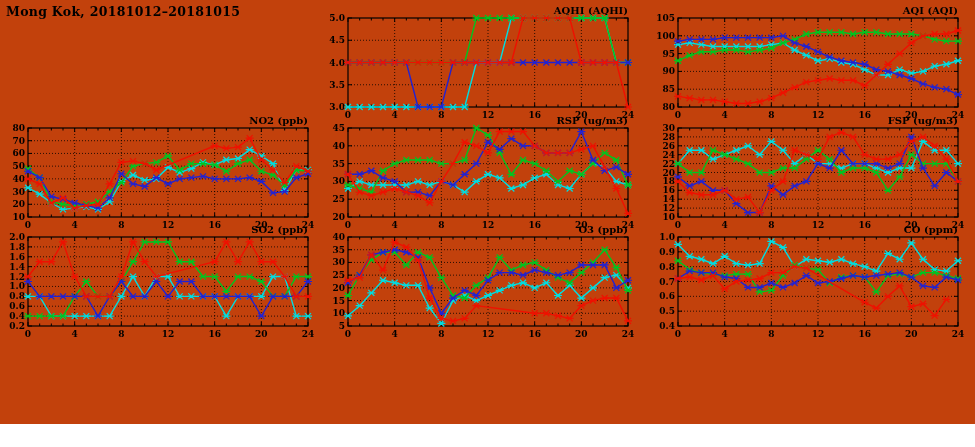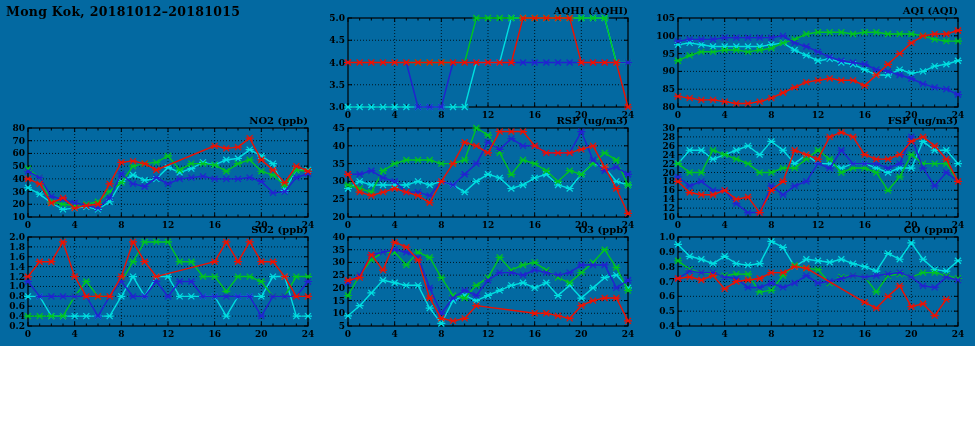--- a/index.html
+++ b/index.html
@@ -1,16 +1,16 @@
 <!DOCTYPE html>
 <html><head>
 <meta charset="utf-8">
 <style>
   html,body{margin:0;padding:0;background:#fff;}
-  .page{position:relative;width:975px;height:346px;background:#0369a1;overflow:hidden;
+  .page{position:relative;width:975px;height:424px;background:#c2410c;overflow:hidden;
         font-family:"DejaVu Serif",serif;}
   .page-title{position:absolute;left:6px;top:4px;font-weight:bold;font-size:12.5px;
         color:#000;letter-spacing:0.3px;}
   svg text{font-family:"DejaVu Serif",serif;font-weight:bold;fill:#000;}
 </style>
 </head>
 <body>
 
 <div class="page">
   <div class="page-title">Mong Kok, 20181012–20181015</div>

